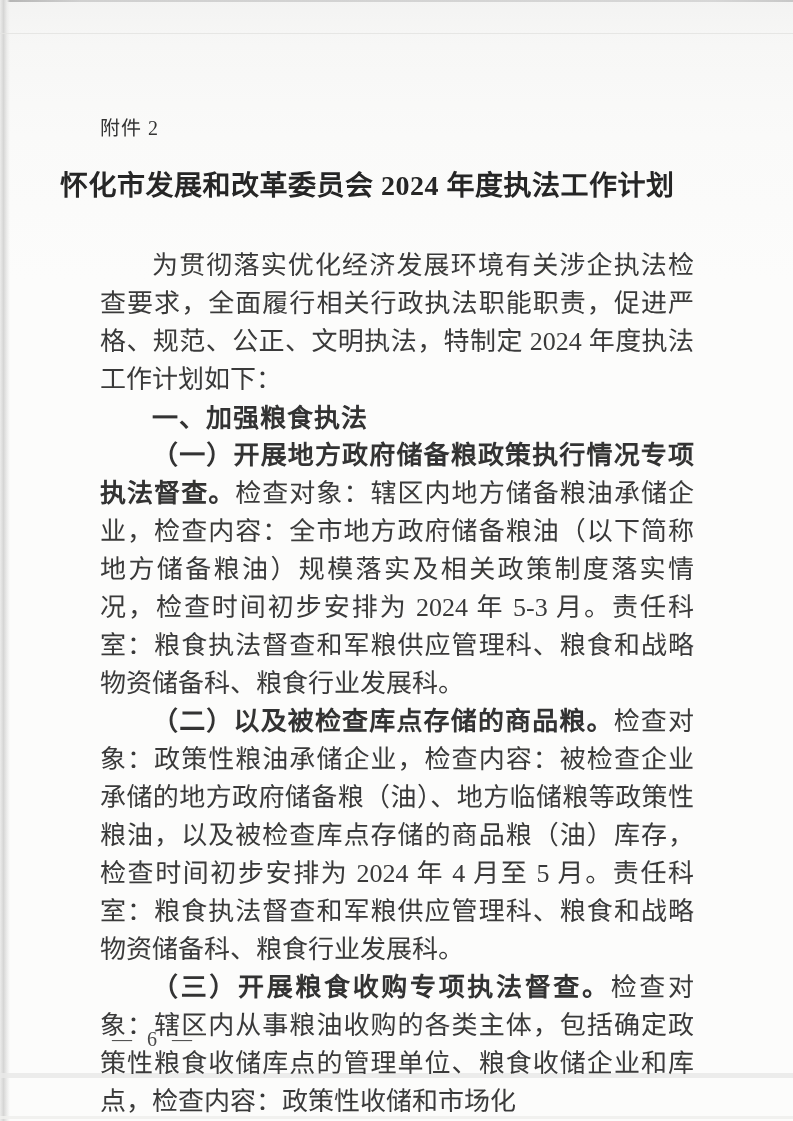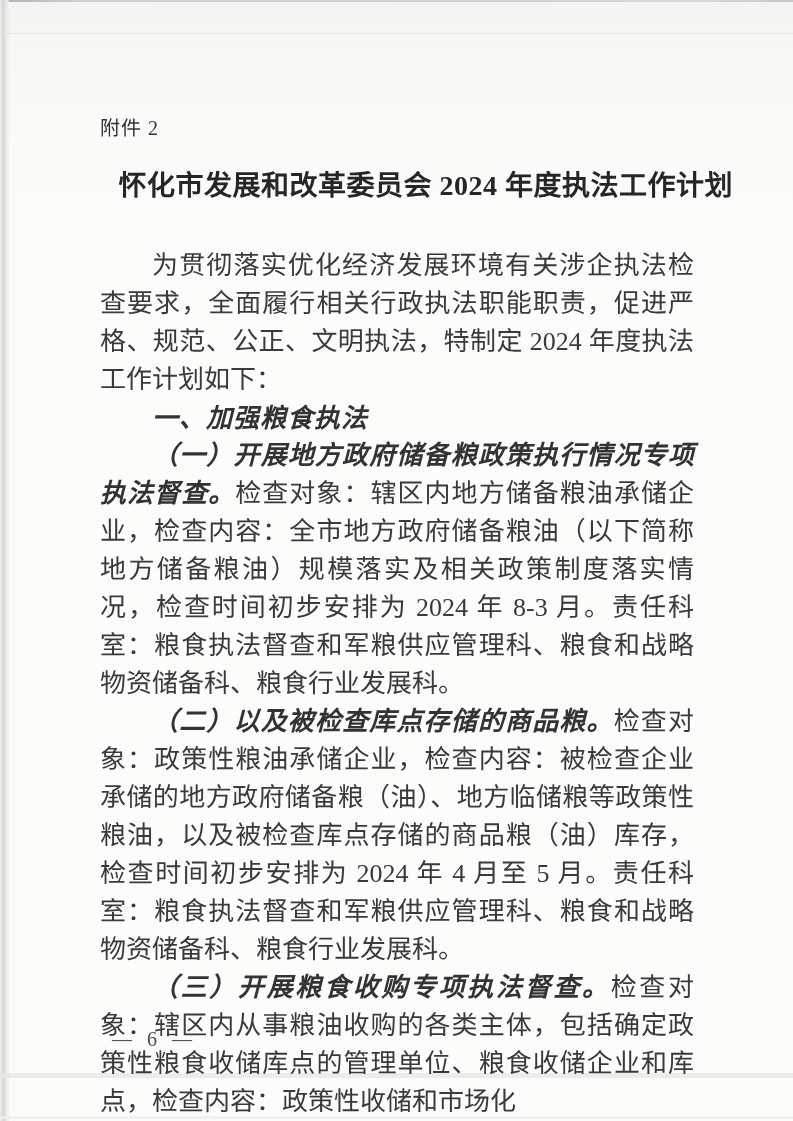--- a/index.html
+++ b/index.html
@@ -38,21 +38,21 @@
     position: absolute; bottom: 2px; left: 0; right: 0; height: 3px;
     background: #efefed; opacity: .9;
   }
   
   .attachment-label {
     position: absolute; left: 100px; top: 112px;
     font-size: 20px; color: #343434; letter-spacing: 1px;
   }
   .doc-title {
     position: absolute; left: 60px; top: 163px; width: 673px;
-    text-align: right;
+    text-align: left;
     font-size: 28px; font-weight: bold; color: #262626;
     letter-spacing: 0.5px;
     white-space: nowrap;
   }
   .doc-body {
     position: absolute; left: 100px; top: 247px; width: 594px;
     font-size: 26px; line-height: 38px; color: #3a3a3a;
     text-align: justify;
     text-justify: inter-ideograph;
   }
@@ -62,21 +62,20 @@
   }
   .doc-body p.heading {
     font-family: "Liberation Sans", "DejaVu Sans", sans-serif;
     font-weight: bold;
     color: #323232;
     letter-spacing: 1px;
   }
   .seg-bold {
     font-weight: bold;
     color: #333333;
-    font-style: italic;
   }
   .page-number {
     position: absolute; left: 112px; top: 1028px;
     font-size: 20px; color: #4a4a4a;
     letter-spacing: 2px;
     word-spacing: 6px;
   }
 </style>
 </head>
 <body>
@@ -88,19 +87,19 @@
   <div class="scan-band-bottom"></div>
   <div class="scan-band-bottom2"></div>
 
   <div class="attachment-label">附件 2</div>
 
   <h1 class="doc-title" style="margin:0;">怀化市发展和改革委员会 2024 年度执法工作计划</h1>
 
   <div class="doc-body" id="doc-body">
       <p><span>为贯彻落实优化经济发展环境有关涉企执法检查要求，全面履行相关行政执法职能职责，促进严格、规范、公正、文明执法，特制定 2024 年度执法工作计划如下：</span></p>
       <p class="heading"><span class="seg-bold">一、加强粮食执法</span></p>
-      <p><span class="seg-bold">（一）开展地方政府储备粮政策执行情况专项执法督查。</span><span>检查对象：辖区内地方储备粮油承储企业，检查内容：全市地方政府储备粮油（以下简称地方储备粮油）规模落实及相关政策制度落实情况，检查时间初步安排为 2024 年 8-3 月。责任科室：粮食执法督查和军粮供应管理科、粮食和战略物资储备科、粮食行业发展科。</span></p>
+      <p><span class="seg-bold">（一）开展地方政府储备粮政策执行情况专项执法督查。</span><span>检查对象：辖区内地方储备粮油承储企业，检查内容：全市地方政府储备粮油（以下简称地方储备粮油）规模落实及相关政策制度落实情况，检查时间初步安排为 2024 年 5-3 月。责任科室：粮食执法督查和军粮供应管理科、粮食和战略物资储备科、粮食行业发展科。</span></p>
       <p><span class="seg-bold">（二）以及被检查库点存储的商品粮。</span><span>检查对象：政策性粮油承储企业，检查内容：被检查企业承储的地方政府储备粮（油）、地方临储粮等政策性粮油，以及被检查库点存储的商品粮（油）库存，检查时间初步安排为 2024 年 4 月至 5 月。责任科室：粮食执法督查和军粮供应管理科、粮食和战略物资储备科、粮食行业发展科。</span></p>
       <p><span class="seg-bold">（三）开展粮食收购专项执法督查。</span><span>检查对象：辖区内从事粮油收购的各类主体，包括确定政策性粮食收储库点的管理单位、粮食收储企业和库点，检查内容：政策性收储和市场化</span></p>
     </div>
 
   <div class="page-number">— 6 —</div>
 </div>
 
 </body></html>

